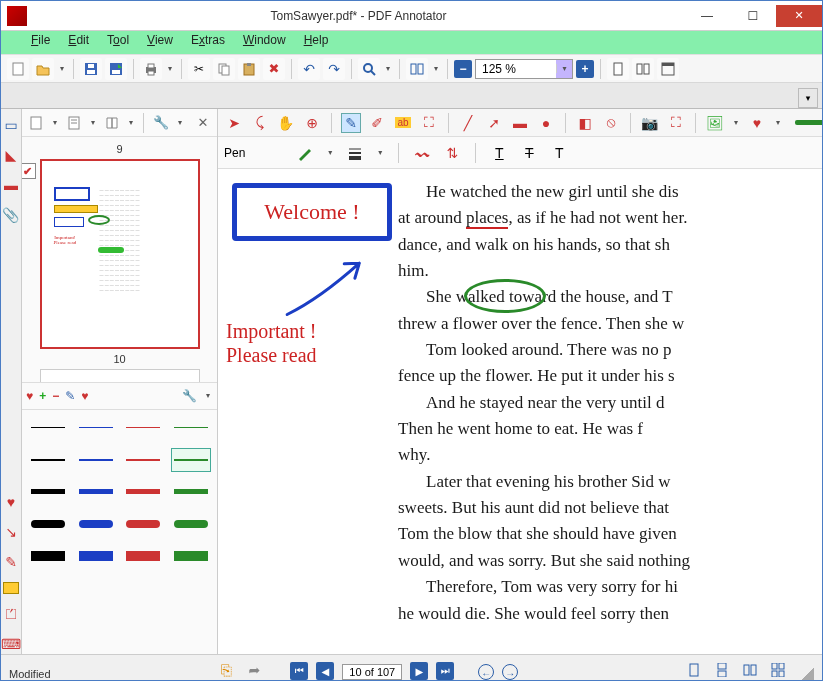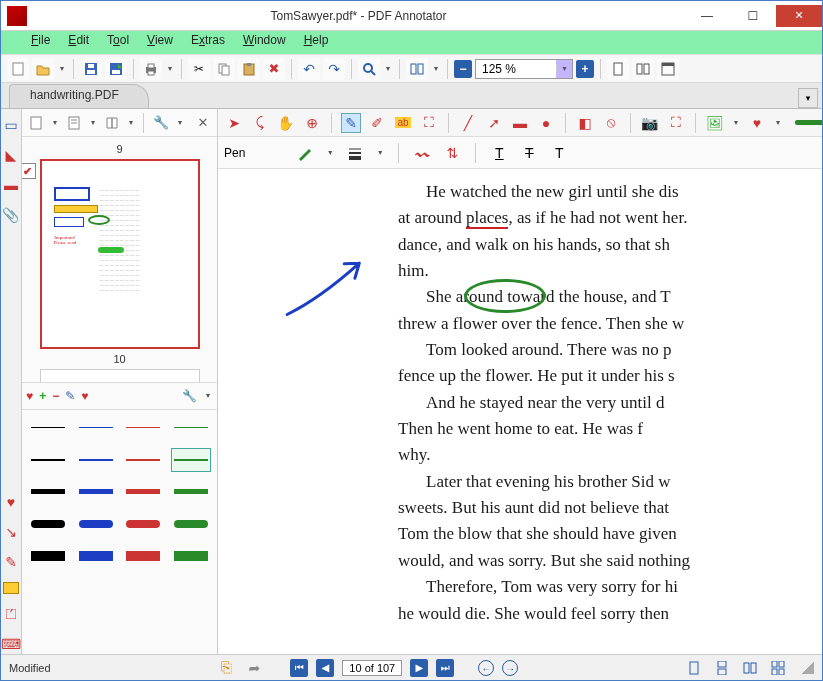--- a/index.html
+++ b/index.html
@@ -49,21 +49,21 @@
 .ann-tb2 { height: 32px; display: flex; align-items: center; padding: 0 6px; gap: 10px; background: #fafafa; border-bottom: 1px solid #ddd; }
 .ann-icon { width:20px; height:20px; display:flex; align-items:center; justify-content:center; font-size:14px; }
 .page-view { flex:1; overflow: auto; background: #fff; position: relative; padding: 10px 0 0 10px; }
 .page-text { font-family: Garamond, Georgia, serif; font-size: 17px; line-height: 1.55; color: #1a1a1a; padding-left: 170px; text-align: justify; }
 .page-text p { text-indent: 28px; margin-bottom: 0; }
 .anno-welcome { position:absolute; left: 14px; top: 14px; width: 160px; height: 58px; border: 5px solid #1b3ec4; border-radius: 4px; display:flex; align-items:center; justify-content:center; font-family: 'Segoe Script', cursive; color:#c22; font-size: 22px; }
 .anno-arrow { position:absolute; left: 80px; top: 100px; font-family: cursive; color:#1b3ec4; font-size: 48px; transform: rotate(-10deg); }
 .anno-important { position:absolute; left: 8px; top: 150px; font-family: 'Segoe Script', cursive; color:#c22; font-size: 20px; line-height:1.2; }
 .anno-circle { position:absolute; border: 3px solid #2a8a2a; border-radius: 50%; width: 82px; height: 34px; left: 246px; top: 110px; }
 .underline-red { border-bottom: 2px solid #c22; }
-.statusbar { height: 26px; background: #f0f0f0; border-top: 1px solid #ccc; display: flex; align-items: center; padding: 0 8px; gap: 8px; font-size: 11px; color: #333; }
+.statusbar { height: 26px; background: #f0f0f0; border-top: 1px solid #ccc; display: flex; align-items: flex-end; padding: 0 8px; gap: 8px; font-size: 11px; color: #333; }
 .statusbar .spacer { flex:1; }
 .nav-btn { width:18px; height:18px; background:#2b5ea8; color:#fff; display:flex;align-items:center;justify-content:center; font-size:10px; border-radius:2px; }
 .page-input { width: 60px; border:1px solid #999; padding:1px 4px; font-size:11px; text-align:center; }
 svg { display:block; }
 </style>
 </head>
 <body>
 
 <div class="titlebar">
   <div class="app-icon"></div>
@@ -176,21 +176,20 @@
     </div>
   <div class="tb-btn">
       <svg width="14" height="14">
         <rect x="1" y="1" width="12" height="12" fill="none" stroke="#555"></rect>
         <rect x="1" y="1" width="12" height="3" fill="#555"></rect>
       </svg>
     </div>
 </div>
 
 <div class="tabs">
-  <div class="tab">handwriting.PDF</div>
   <div class="tab-overflow">▾</div>
 </div>
 
 <div class="main">
 
   <div class="left-strip">
     <div class="tabicon" style="color:#2b5ea8;">▭</div>
     <div class="tabicon" style="color:#c33;">◣</div>
     <div class="tabicon" style="color:#c33;">▬</div>
     <div class="tabicon" style="color:#888;">📎</div>
@@ -384,31 +383,36 @@
       <div class="tb-sep"></div>
       <div class="ann-icon" style="color:#c33;">〰</div>
       <div class="ann-icon" style="color:#c33;">⇅</div>
       <div class="tb-sep"></div>
       <div class="ann-icon" style="text-decoration:underline;">T</div>
       <div class="ann-icon" style="text-decoration:line-through;">T</div>
       <div class="ann-icon" style="border-bottom:2px wavy #c33;">T</div>
     </div>
 
     <div class="page-view">
+      <div class="anno-welcome">Welcome !</div>
       <svg class="anno-arrow" width="100" height="60" style="position:absolute;left:60px;top:88px;">
           <path d="M5 50 Q 40 40 85 12 M85 12 L70 10 M85 12 L78 26" fill="none" stroke="#1b3ec4" stroke-width="3" stroke-linecap="round"></path>
         </svg>
+      <div class="anno-important">
+        <span>Important !</span><br>
+        <span>Please read</span>
+      </div>
       <div class="anno-circle"></div>
 
       <div class="page-text">
         <p><span>He watched the new girl until she dis</span></p>
         <p style="text-indent:0;"><span>at around </span><span class="underline-red">places</span><span>, as if he had not went her.</span></p>
         <p style="text-indent:0;"><span>dance, and walk on his hands, so that sh</span></p>
         <p style="text-indent:0;">him.</p>
-        <p><span>She </span><span>around</span><span> toward the house, and T</span></p>
+        <p><span>She </span><span>walked</span><span> toward the house, and T</span></p>
         <p style="text-indent:0;"><span>threw a flower over the fence. Then she w</span></p>
         <p><span>Tom looked around. There was no p</span></p>
         <p style="text-indent:0;"><span>fence up the flower. He put it under his s</span></p>
         <p><span>And he stayed near the very until d</span></p>
         <p style="text-indent:0;"><span>Then he went home to eat. He was f</span></p>
         <p style="text-indent:0;"><span>why.</span></p>
         <p><span>Later that evening his brother Sid w</span></p>
         <p style="text-indent:0;"><span>sweets. But his aunt did not believe that</span></p>
         <p style="text-indent:0;"><span>Tom the blow that she should have given</span></p>
         <p style="text-indent:0;"><span>would, and was sorry. But she said nothing</span></p>

